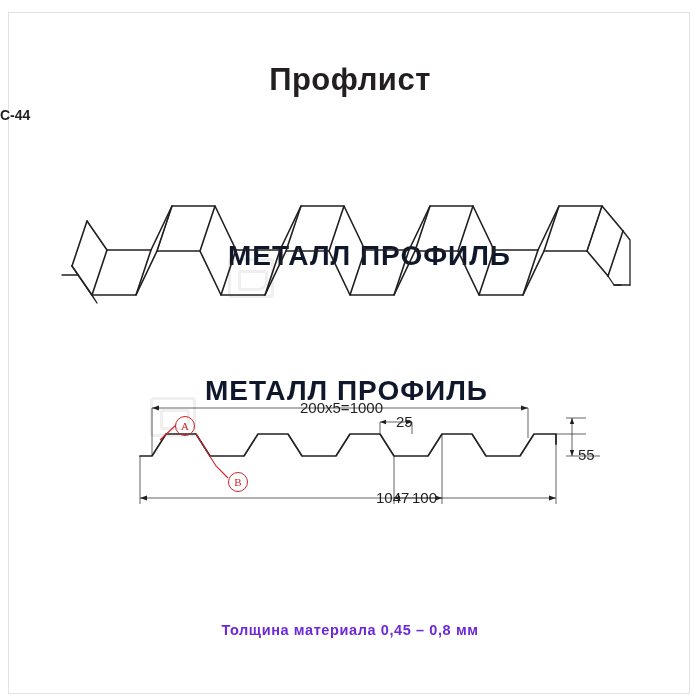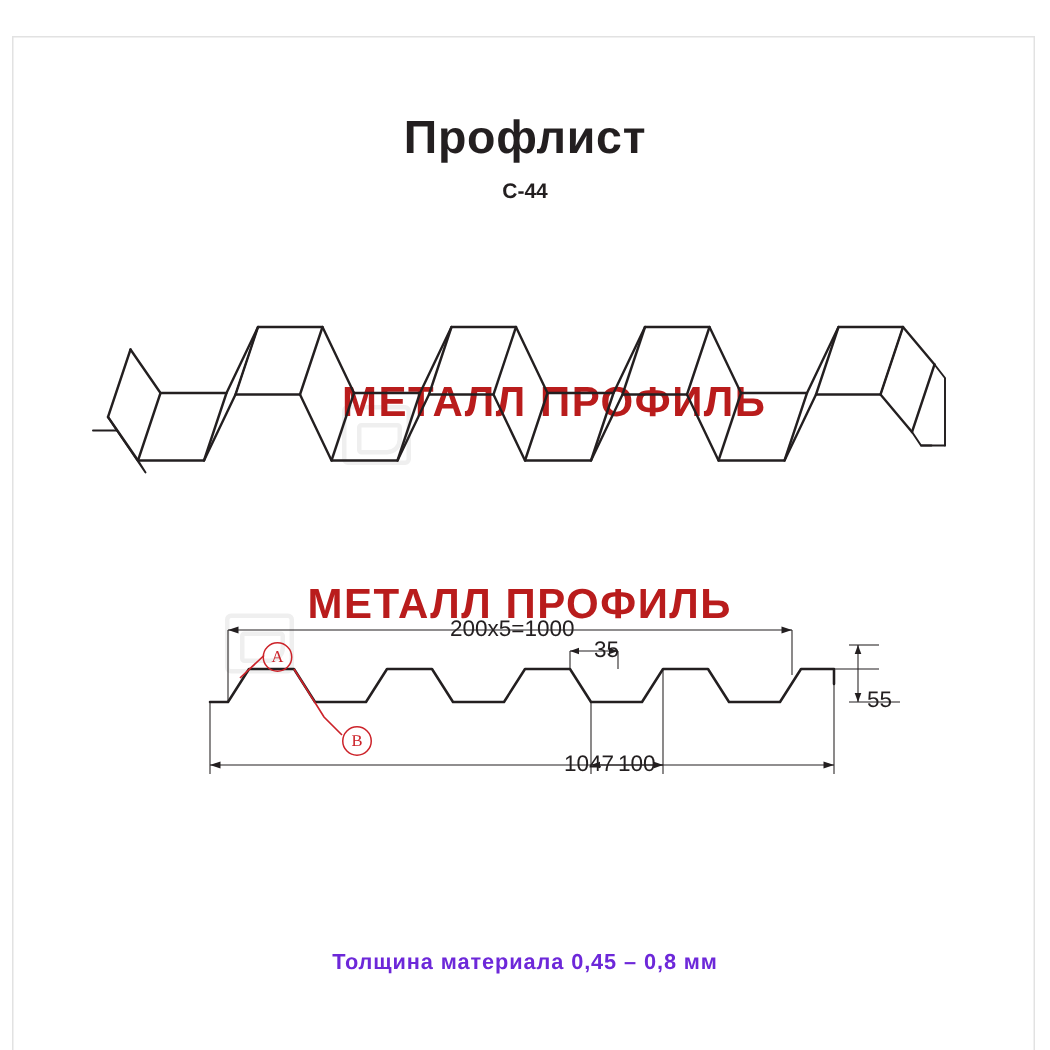--- a/index.html
+++ b/index.html
@@ -10,21 +10,21 @@
   body {
     width: 700px;
     height: 700px;
     font-family: "Liberation Sans", sans-serif;
     color: #231f20;
     position: relative;
     overflow: hidden;
   }
   .page {
     position: absolute;
-    left: 0; top: 16px;
+    left: 0; top: 4px;
     width: 700px; height: 648px;
   }
   .border-frame {
     position: absolute;
     left: 8px; top: 8px;
     width: 682px; height: 682px;
     border: 1px solid #e2e2e2;
     box-sizing: border-box;
   }
   .title {
@@ -34,42 +34,41 @@
     text-align: center;
     font-size: 31px;
     font-weight: bold;
     letter-spacing: 0.5px;
     color: #231f20;
   }
   .subtitle {
     position: absolute;
     left: 0; top: 103px;
     width: 700px;
-    text-align: center;
     font-size: 14px;
     font-weight: bold;
     color: #231f20;
   }
   .footer-note {
     position: absolute;
     left: 0; top: 618px;
     width: 700px;
     text-align: center;
     font-size: 14.5px;
     font-weight: bold;
     letter-spacing: 0.6px;
     color: #6d28d9;
   }
   .svg-layer {
     position: absolute;
     left: 0; top: 0;
   }
   .wm {
     position: absolute;
-    color: #b91c1c;
+    color: #0f172a;
     font-size: 28px;
     font-weight: bold;
     letter-spacing: 1px;
     white-space: nowrap;
     user-select: none;
   }
   .wm1 { left: 228px; top: 236px; }
   .wm2 { left: 205px; top: 371px; }
   .wm-badge {
     position: absolute;
@@ -210,21 +209,21 @@
       </g>
 
       <g stroke="#cc2229" stroke-width="1.1" fill="none">
         <path d="M176,421 L160,436"></path>
         <path d="M196,430 L216,462 L228,474"></path>
       </g>
     </g>
   </svg>
 
   <div class="lbl lbl-1000">200x5=1000</div>
-  <div class="lbl lbl-35">35</div>
+  <div class="lbl lbl-35">25</div>
   <div class="lbl lbl-44">55</div>
   <div class="lbl lbl-1047">1047</div>
   <div class="lbl lbl-100">100</div>
 
   <div class="callout callout-a">A</div>
   <div class="callout callout-b">B</div>
 
   <div class="footer-note">Толщина материала 0,45 – 0,8 мм</div>
 </div>
 

